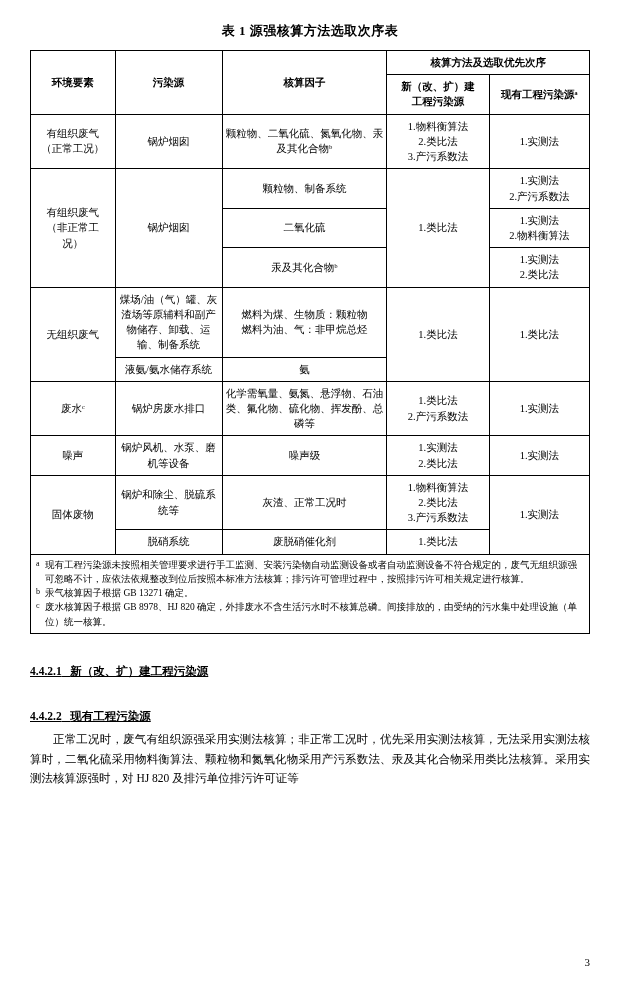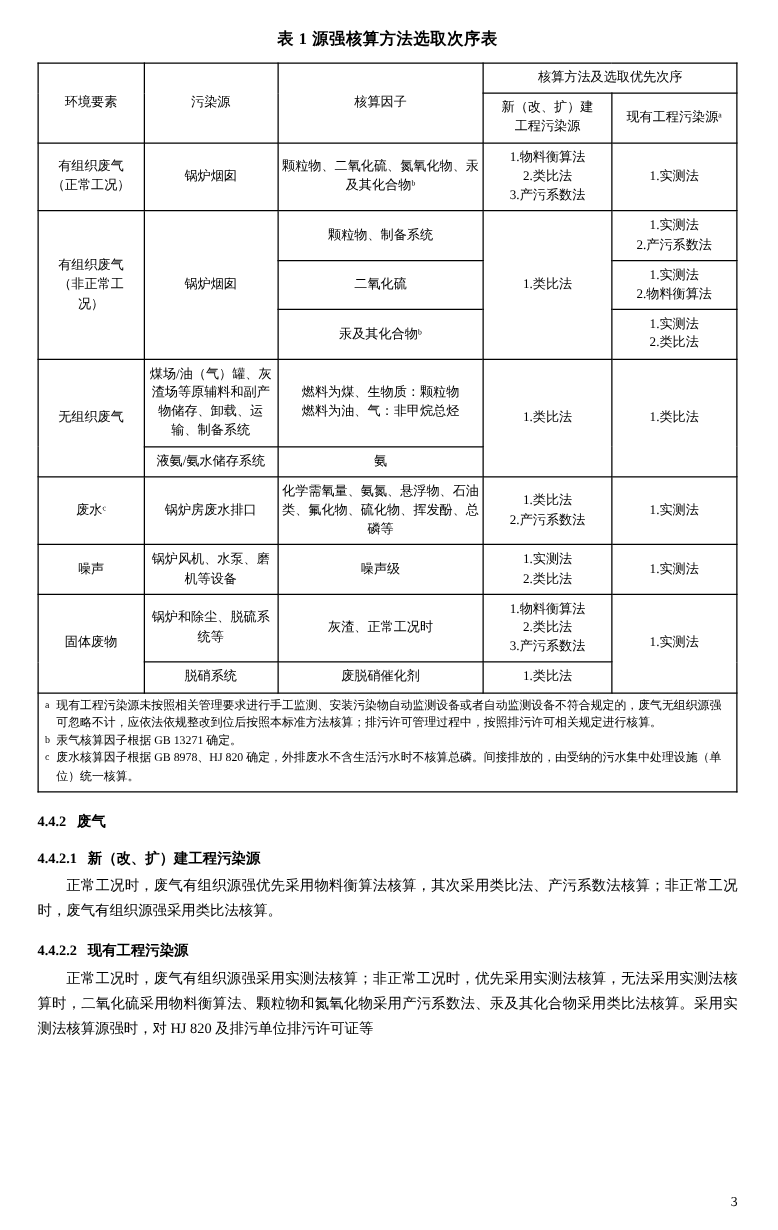--- a/index.html
+++ b/index.html
@@ -35,21 +35,21 @@
     font-size: 10.5px;
     line-height: 1.45;
   }
   table.main td, table.main th {
     border: 1px solid #000;
     padding: 4px 3px;
     vertical-align: middle;
     text-align: center;
   }
   table.main th {
-    font-weight: normal;
+    font-weight: bold;
   }
   td.leftal {
     text-align: left;
     padding-left: 5px;
   }
   .notes {
     border: 1px solid #000;
     border-top: none;
     font-size: 9.5px;
     line-height: 1.5;
@@ -68,21 +68,22 @@
     top: 0px;
     font-size: 8px;
   }
   sup { font-size: 8px; vertical-align: super; }
   .sec-h {
     font-size: 11.5px;
     font-weight: bold;
     margin: 16px 0 6px 0;
   }
   .sec-h.lvl2 {
-    margin-top: 14px;
+    margin-top: 30px;
+    text-decoration: underline;
   }
   .para {
     font-size: 11.5px;
     line-height: 1.72;
     text-indent: 2em;
     margin: 4px 0;
     text-align: justify;
   }
   .pagenum {
     position: absolute;
@@ -244,28 +245,24 @@
       <sup>a</sup><span>现有工程污染源未按照相关管理要求进行手工监测、安装污染物自动监测设备或者自动监测设备不符合规定的，废气无组织源强可忽略不计，应依法依规整改到位后按照本标准方法核算；排污许可管理过程中，按照排污许可相关规定进行核算。</span>
     </span>
     <span class="note-line">
       <sup>b</sup><span>汞气核算因子根据 GB 13271 确定。</span>
     </span>
     <span class="note-line">
       <sup>c</sup><span>废水核算因子根据 GB 8978、HJ 820 确定，外排废水不含生活污水时不核算总磷。间接排放的，由受纳的污水集中处理设施（单位）统一核算。</span>
     </span>
   </div>
 
-  <div class="sec-h">
-    <span>4.4.2</span>&nbsp;&nbsp;&nbsp;<span>废气</span>
-  </div>
 
   <div class="sec-h lvl2">
     <span>4.4.2.1</span>&nbsp;&nbsp;&nbsp;<span>新（改、扩）建工程污染源</span>
   </div>
-  <p class="para">正常工况时，废气有组织源强优先采用物料衡算法核算，其次采用类比法、产污系数法核算；非正常工况时，废气有组织源强采用类比法核算。</p>
 
   <div class="sec-h lvl2">
     <span>4.4.2.2</span>&nbsp;&nbsp;&nbsp;<span>现有工程污染源</span>
   </div>
   <p class="para">正常工况时，废气有组织源强采用实测法核算；非正常工况时，优先采用实测法核算，无法采用实测法核算时，二氧化硫采用物料衡算法、颗粒物和氮氧化物采用产污系数法、汞及其化合物采用类比法核算。采用实测法核算源强时，对 HJ 820 及排污单位排污许可证等</p>
 
   <div class="pagenum">3</div>
 </div>
 
 </body></html>

